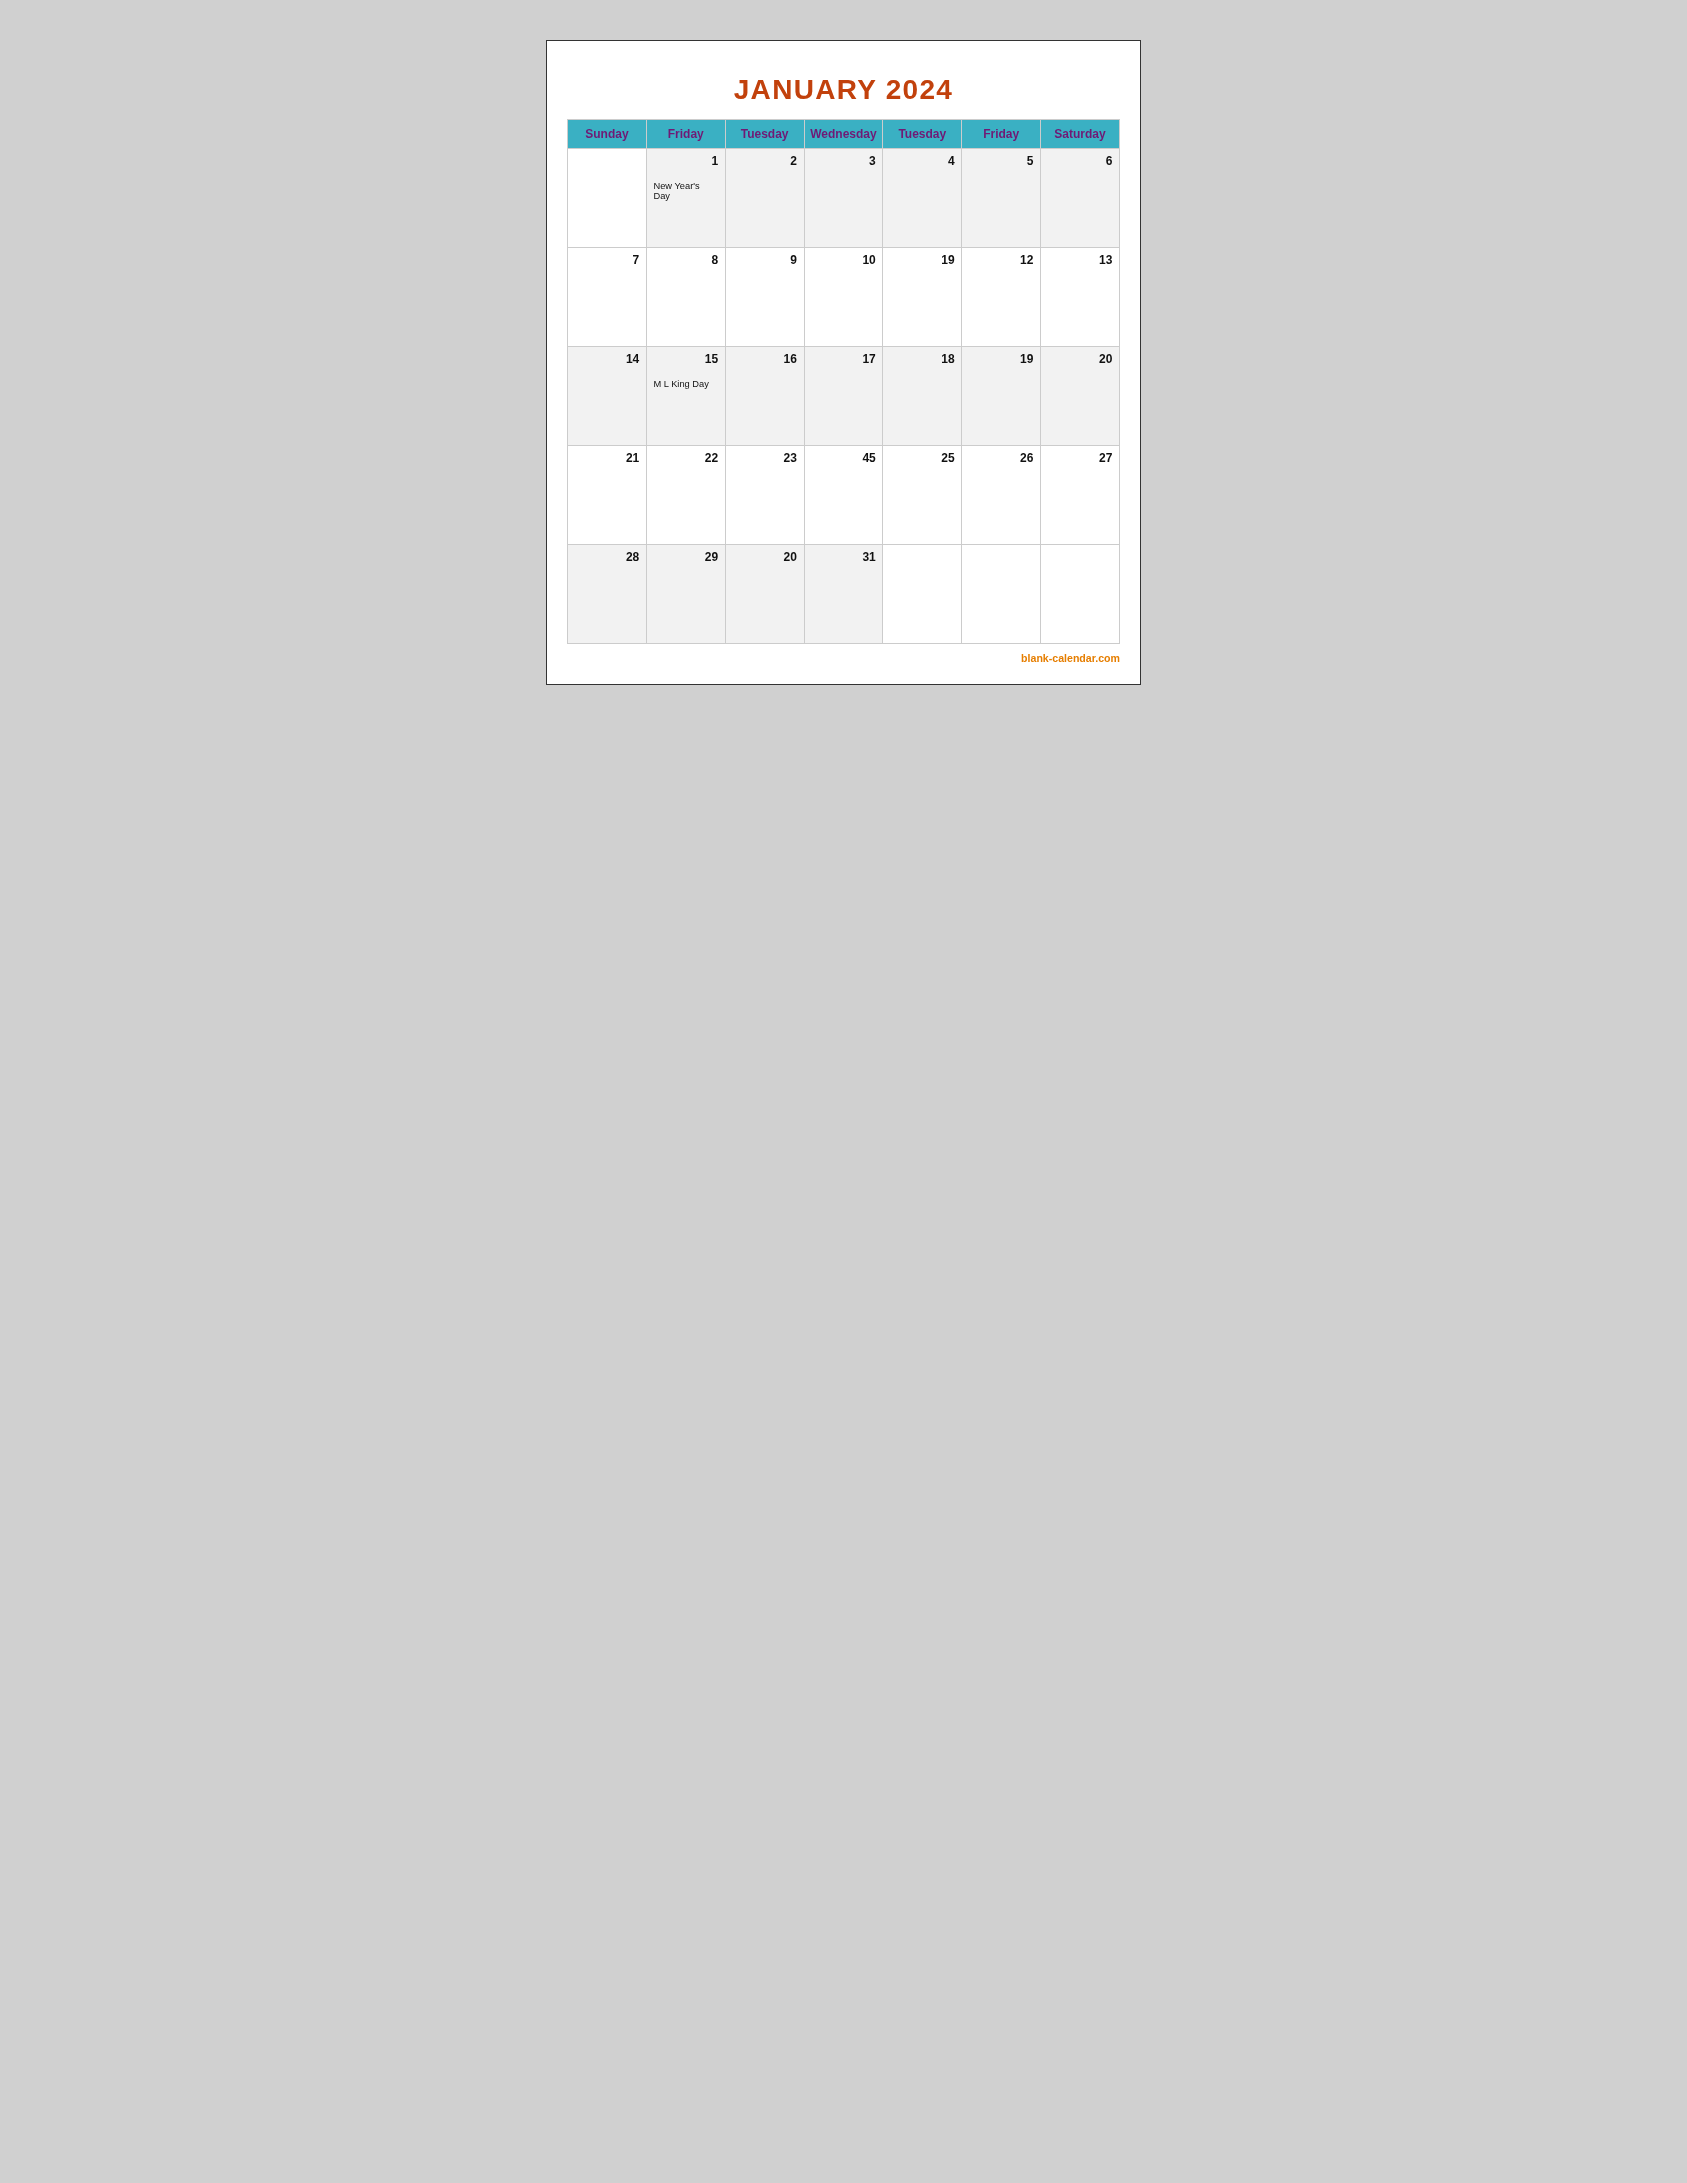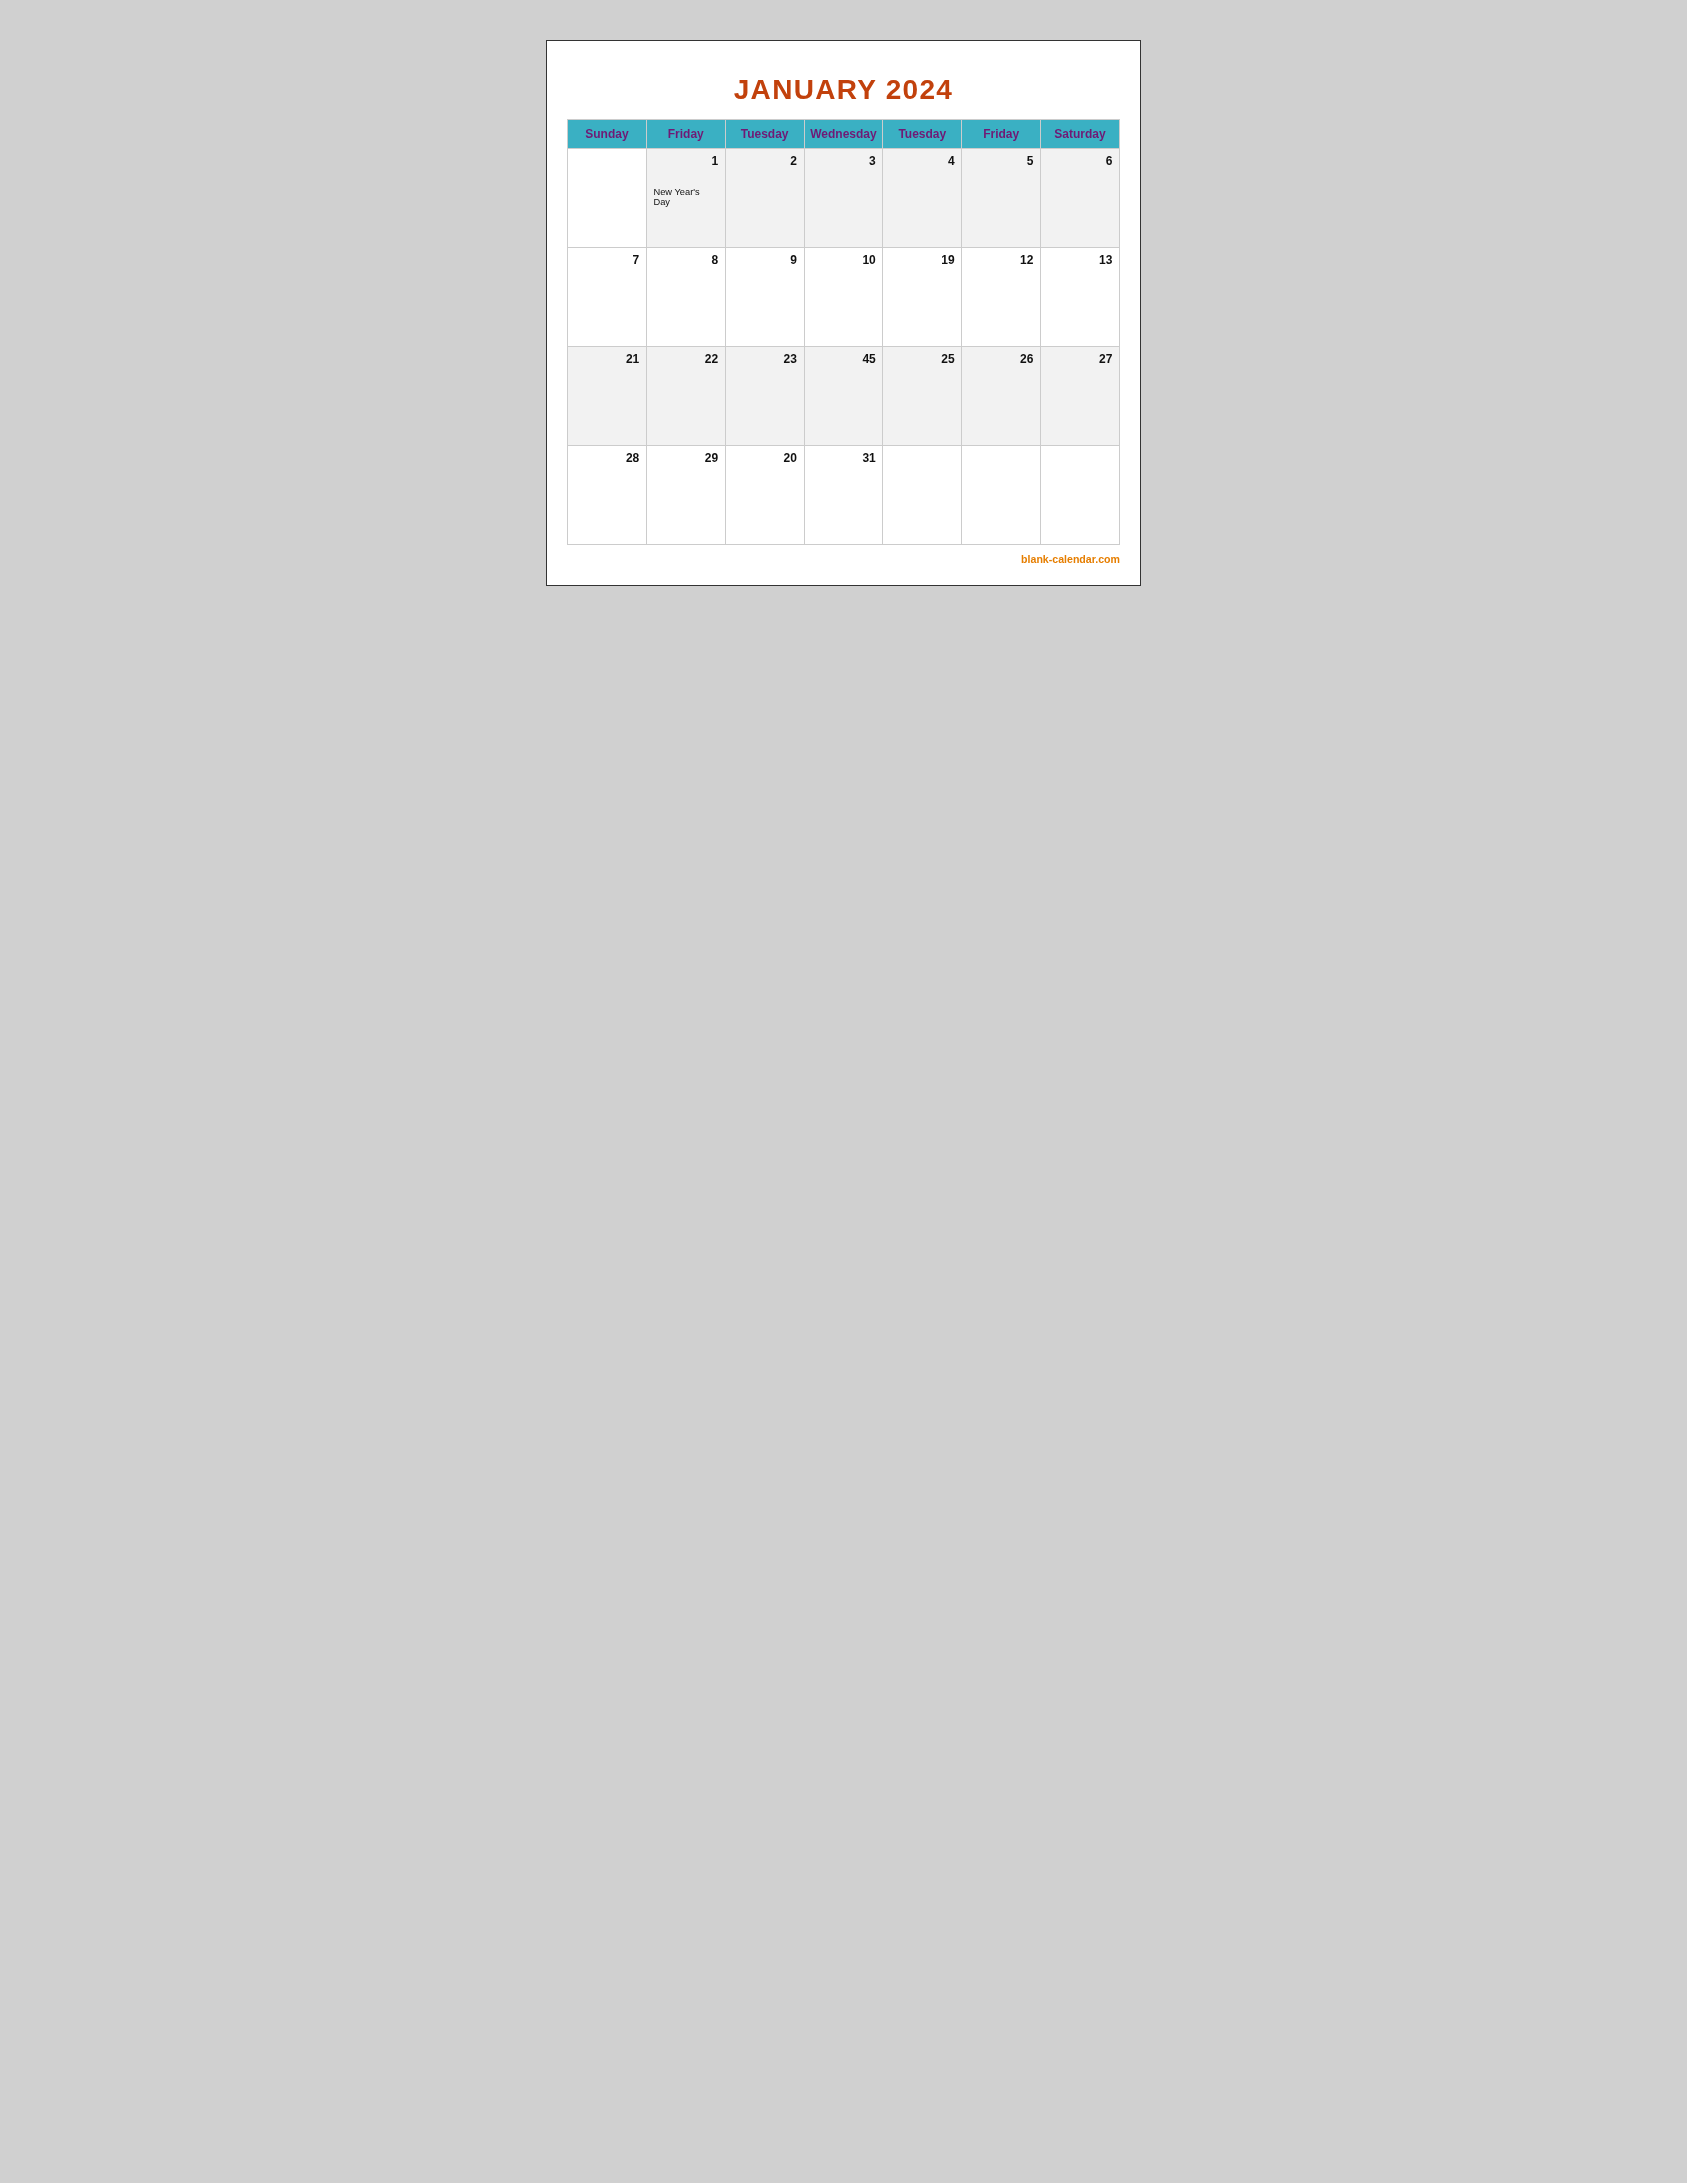--- a/index.html
+++ b/index.html
@@ -73,21 +73,21 @@
       text-align: right;
       font-size: 12px;
       font-weight: bold;
       color: #111;
       display: block;
     }
 
     .event-text {
       font-size: 9.3px;
       color: #111;
-      margin-top: 19px;
+      margin-top: 13px;
       font-weight: normal;
     }
 
     .footer {
       text-align: right;
       padding-top: 8px;
       font-size: 10.6px;
       font-weight: bold;
       color: #e67e00;
     }
@@ -164,20 +164,44 @@
           </td>
           <td>
             <span class="day-number">12</span>
           </td>
           <td>
             <span class="day-number">13</span>
           </td>
         </tr>
         <tr>
           <td>
+            <span class="day-number">14</span>
+          </td>
+          <td>
+            <span class="day-number">15</span>
+            <div class="event-text">M L King Day</div>
+          </td>
+          <td>
+            <span class="day-number">16</span>
+          </td>
+          <td>
+            <span class="day-number">17</span>
+          </td>
+          <td>
+            <span class="day-number">18</span>
+          </td>
+          <td>
+            <span class="day-number">19</span>
+          </td>
+          <td>
+            <span class="day-number">20</span>
+          </td>
+        </tr>
+        <tr>
+          <td>
             <span class="day-number">21</span>
           </td>
           <td>
             <span class="day-number">22</span>
           </td>
           <td>
             <span class="day-number">23</span>
           </td>
           <td>
             <span class="day-number">45</span>

